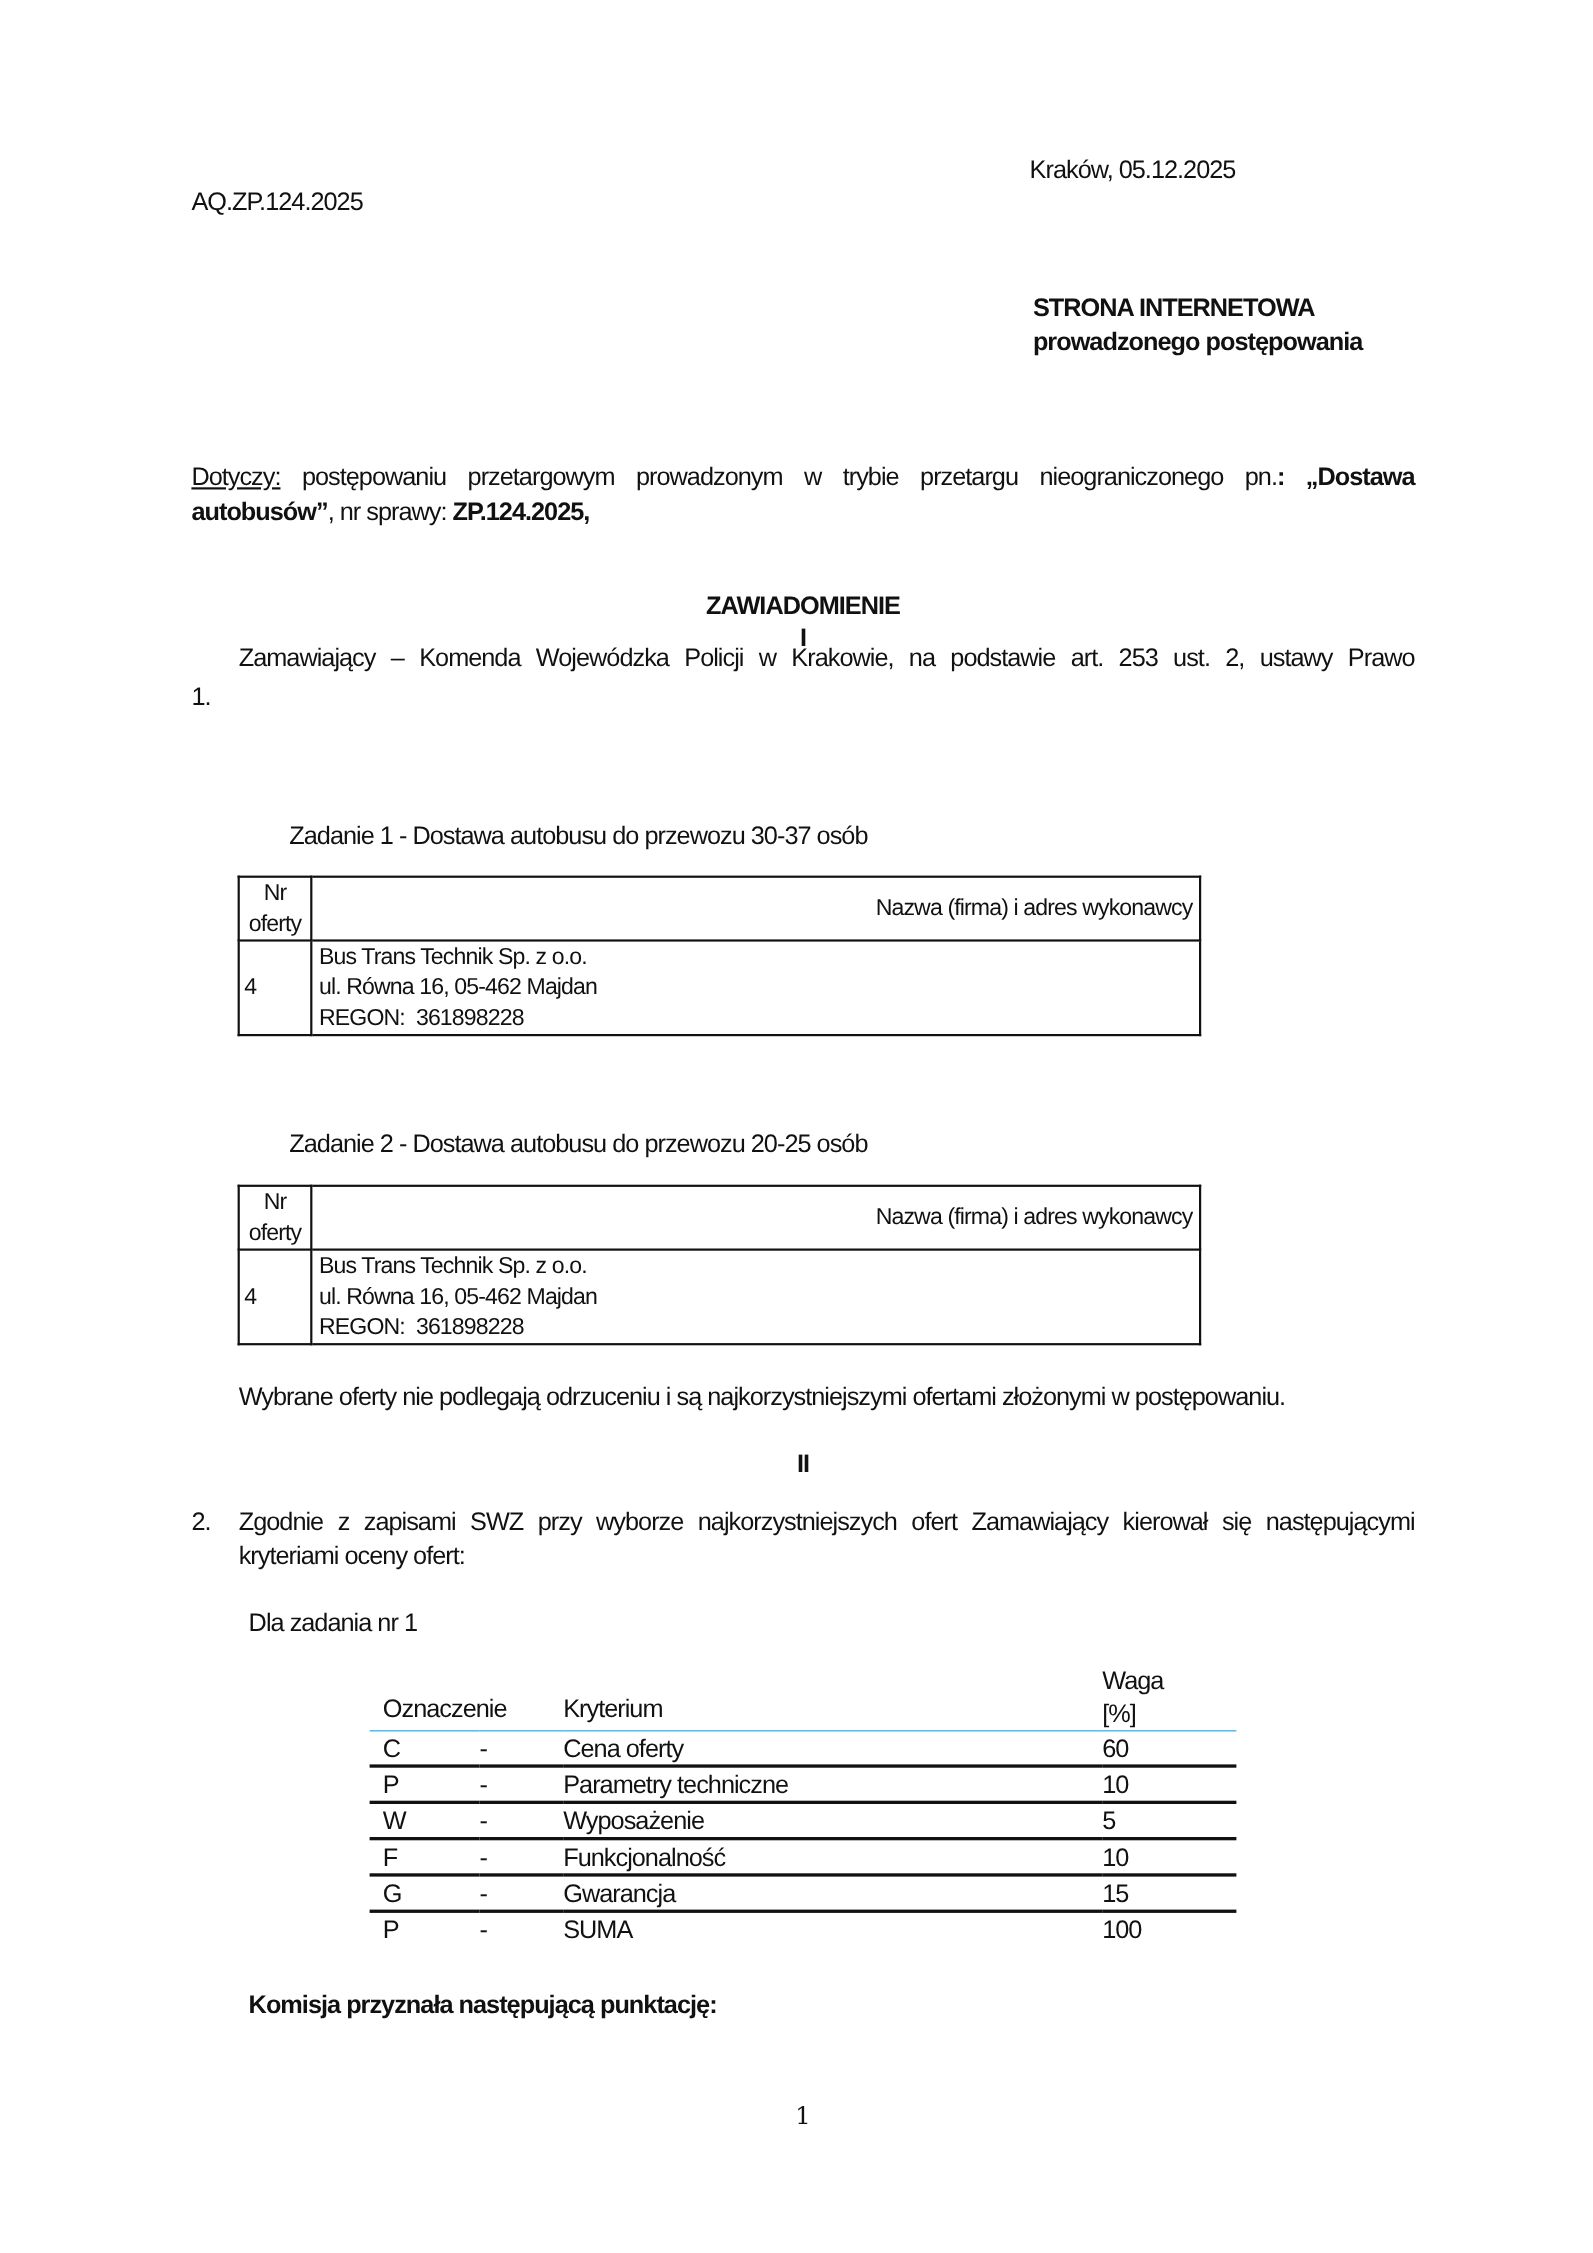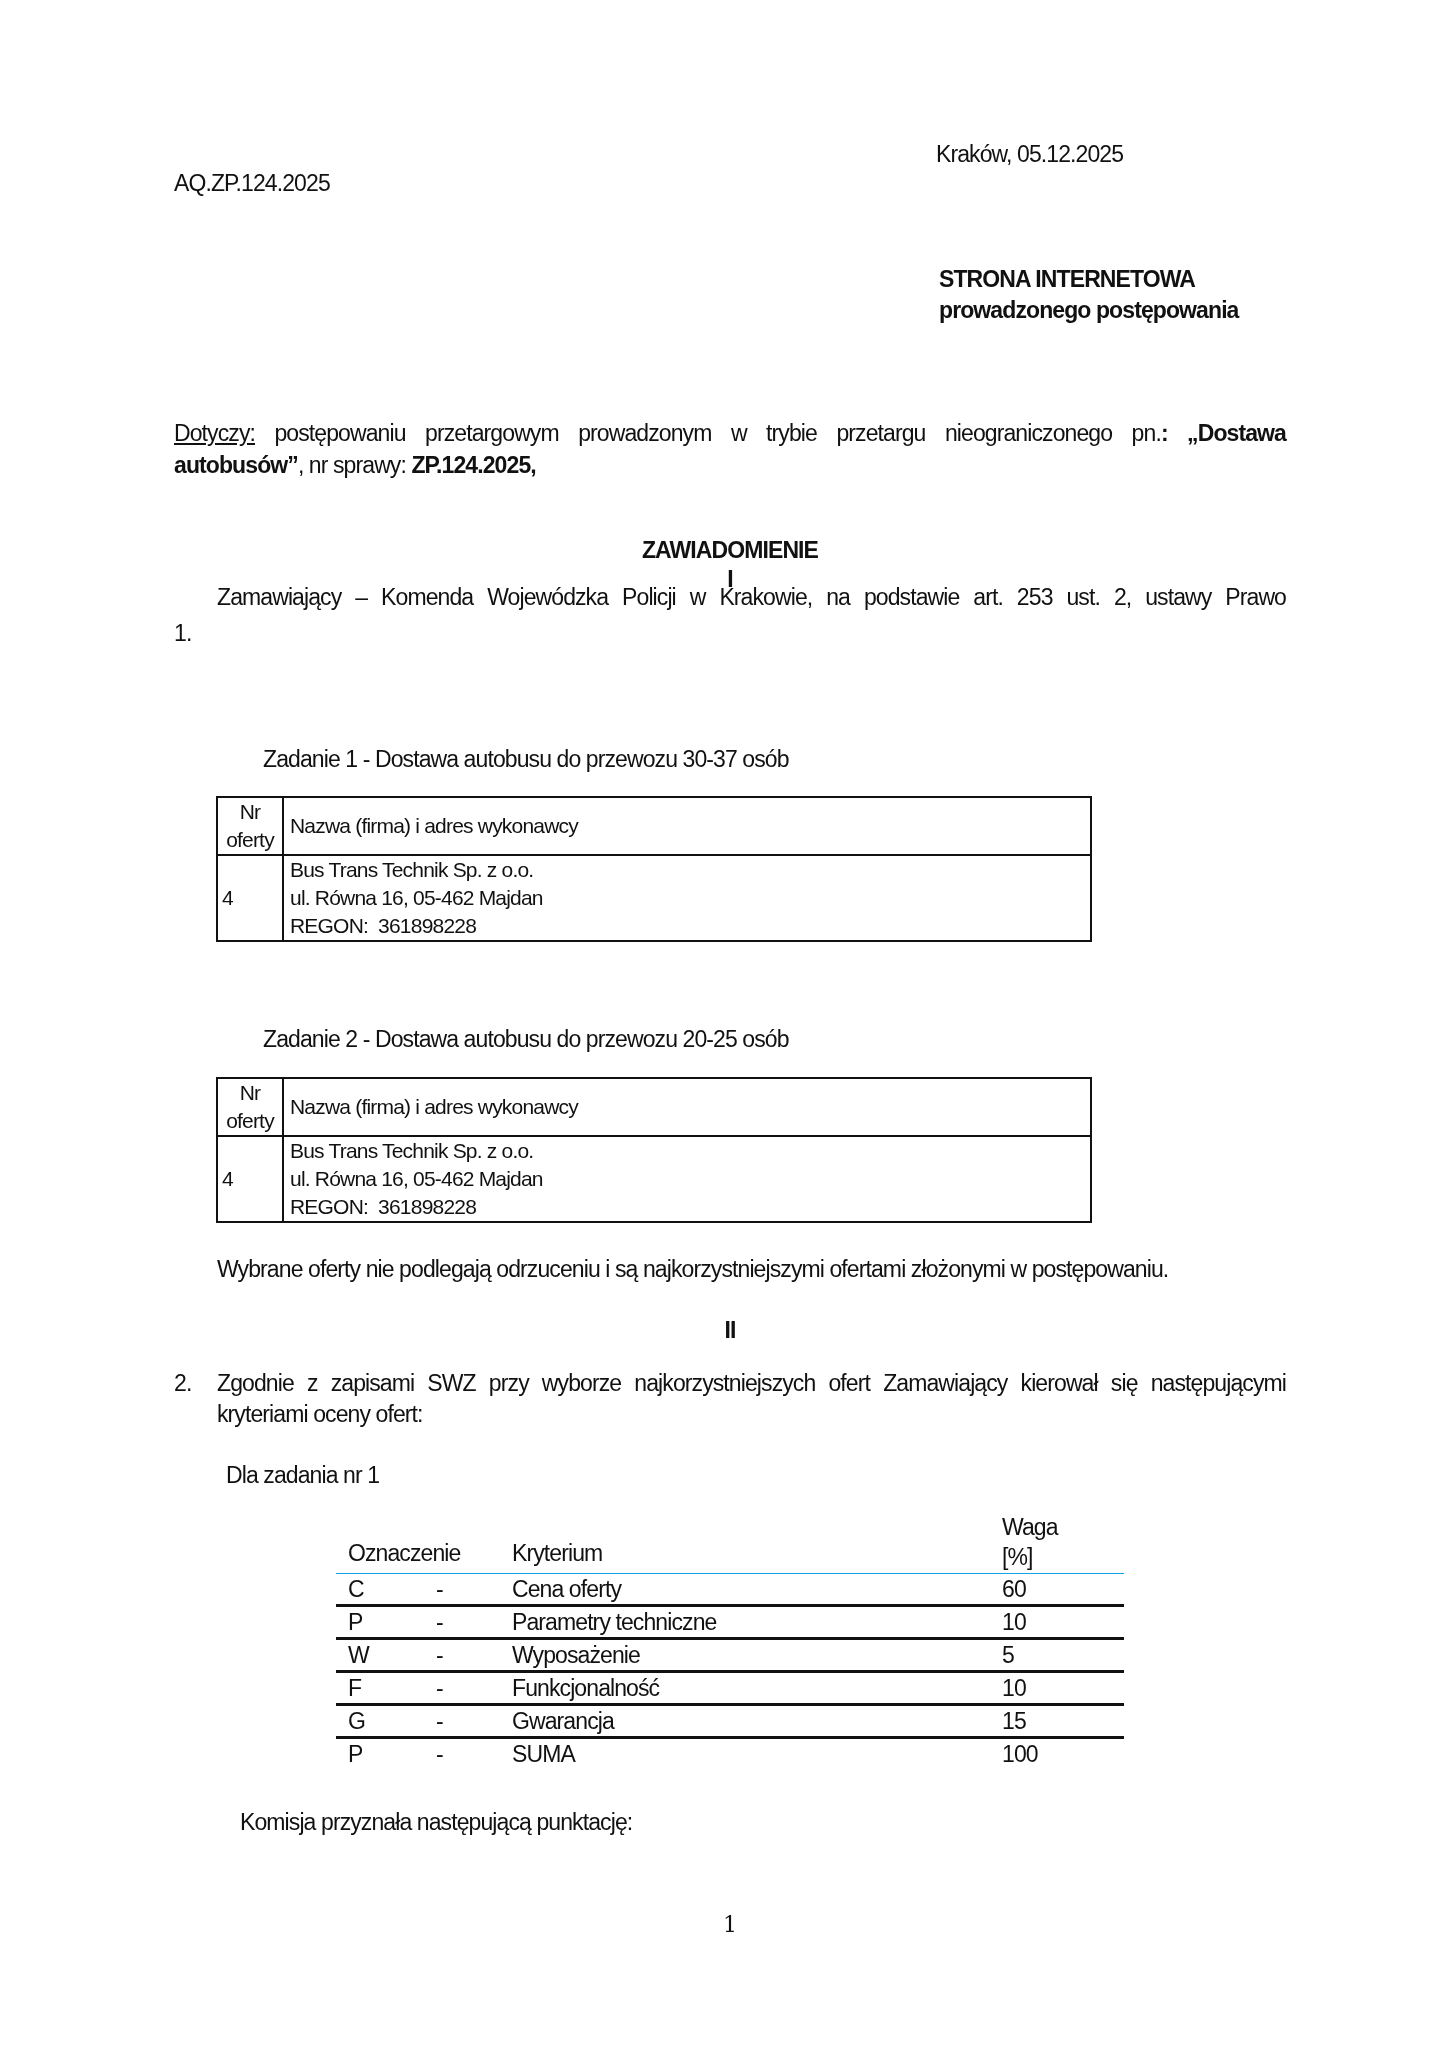--- a/index.html
+++ b/index.html
@@ -7,21 +7,21 @@
          font-family:"Liberation Sans", sans-serif; color:#111; }
   .abs { position:absolute; white-space:nowrap; }
   .t { font-size:23px; letter-spacing:-0.9px; line-height:31px; }
   .b { font-weight:bold; }
   .u { text-decoration:underline; }
   .line-j { display:block; text-align:justify; text-align-last:justify; white-space:nowrap; height:31px; }
   .center { text-align:center; }
   table.offer { position:absolute; border-collapse:collapse; left:216px; width:876px; font-size:21px; letter-spacing:-0.8px; }
   table.offer td { border:2px solid #111; padding:0 6px; vertical-align:middle; }
   table.offer td.nr { width:56px; padding:0 4px; line-height:28px;margin-top:22px; }
-  table.offer td.hdr { text-align:left; height:55px; }
+  table.offer td.hdr { text-align:right; height:55px; }
   table.offer td.nrh { text-align:center; line-height:28px; padding-top:0; }
   table.offer .addr div { line-height:28px; }
   table.crit { position:absolute; left:336px; width:788px; border-collapse:collapse; font-size:23px; letter-spacing:-0.9px; }
   table.crit th { font-weight:normal; text-align:left; vertical-align:bottom; padding:0; }
   table.crit td { padding:0; height:30px; line-height:30px; border-bottom:3px solid #111; }
   table.crit thead tr th { border-bottom:1px solid #0ea5e9; padding-bottom:1px; }
   table.crit tr.last td { border-bottom:none; }
   .pagenum { font-family:"DejaVu Serif", serif; font-size:22px; }
 </style>
 </head>
@@ -144,15 +144,15 @@
     </tr>
     <tr class="last">
       <td style="padding-left:12px;">P</td>
       <td>-</td>
       <td>SUMA</td>
       <td>100</td>
     </tr>
   </tbody>
 </table>
 
-<div class="abs t" style="left:240px; top:1807px;">Komisja przyznała następującą punktację:</div>
+<div class="abs t" style="left:226px; top:1807px;font-weight:bold;">Komisja przyznała następującą punktację:</div>
 
 <div class="abs pagenum center" style="left:690px; top:1912px; width:80px;">1</div>
 
 </body></html>

